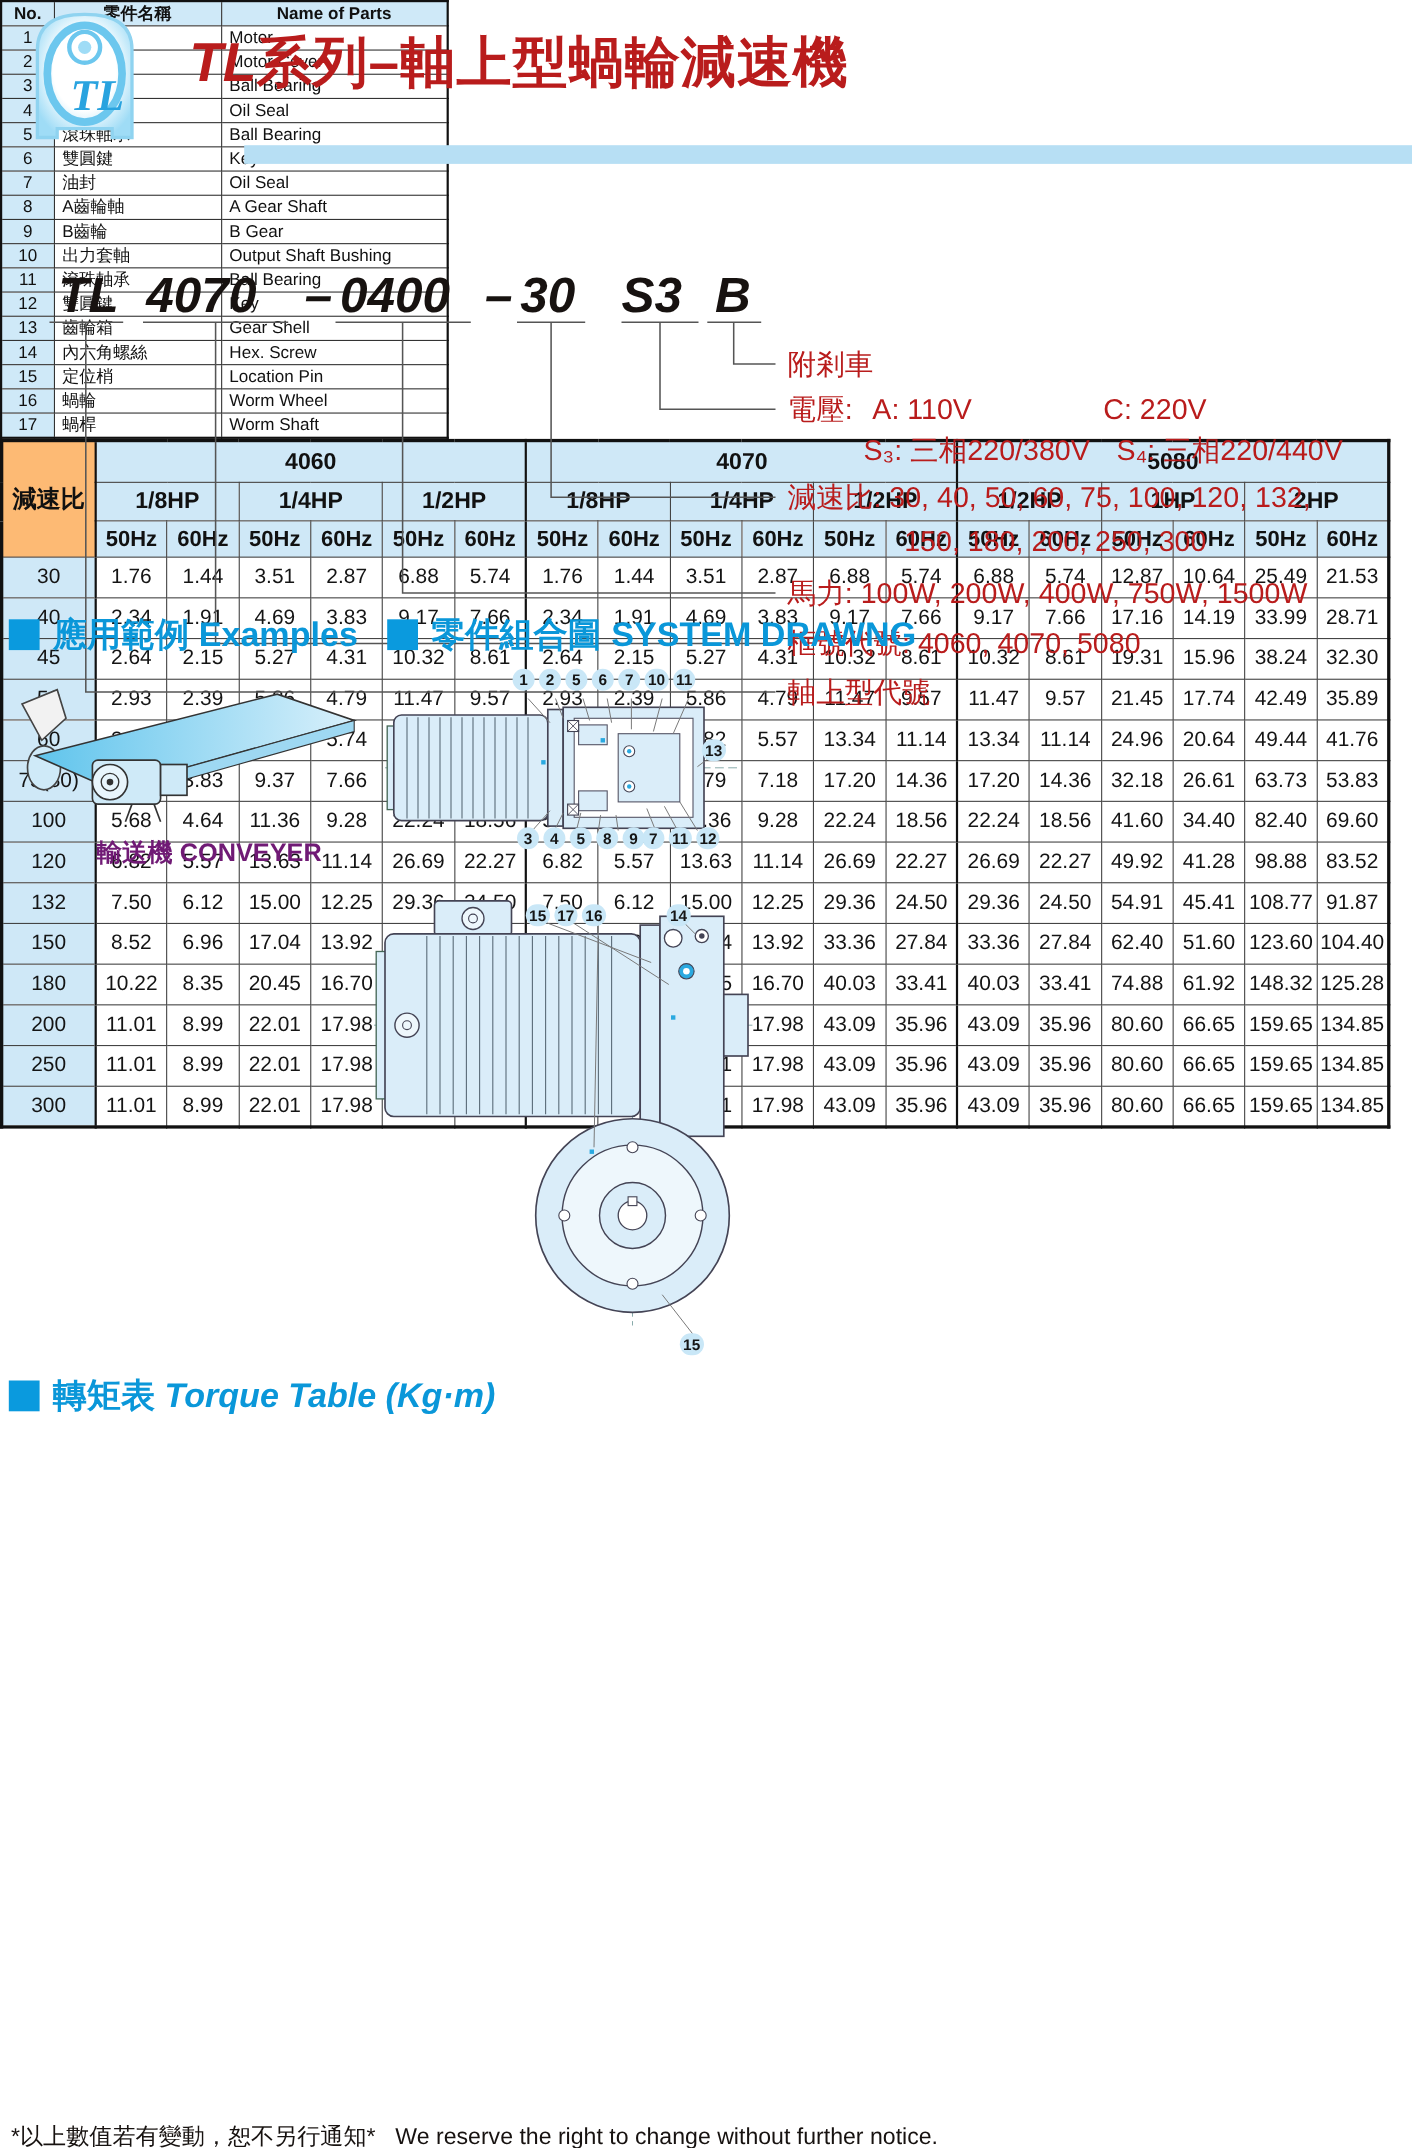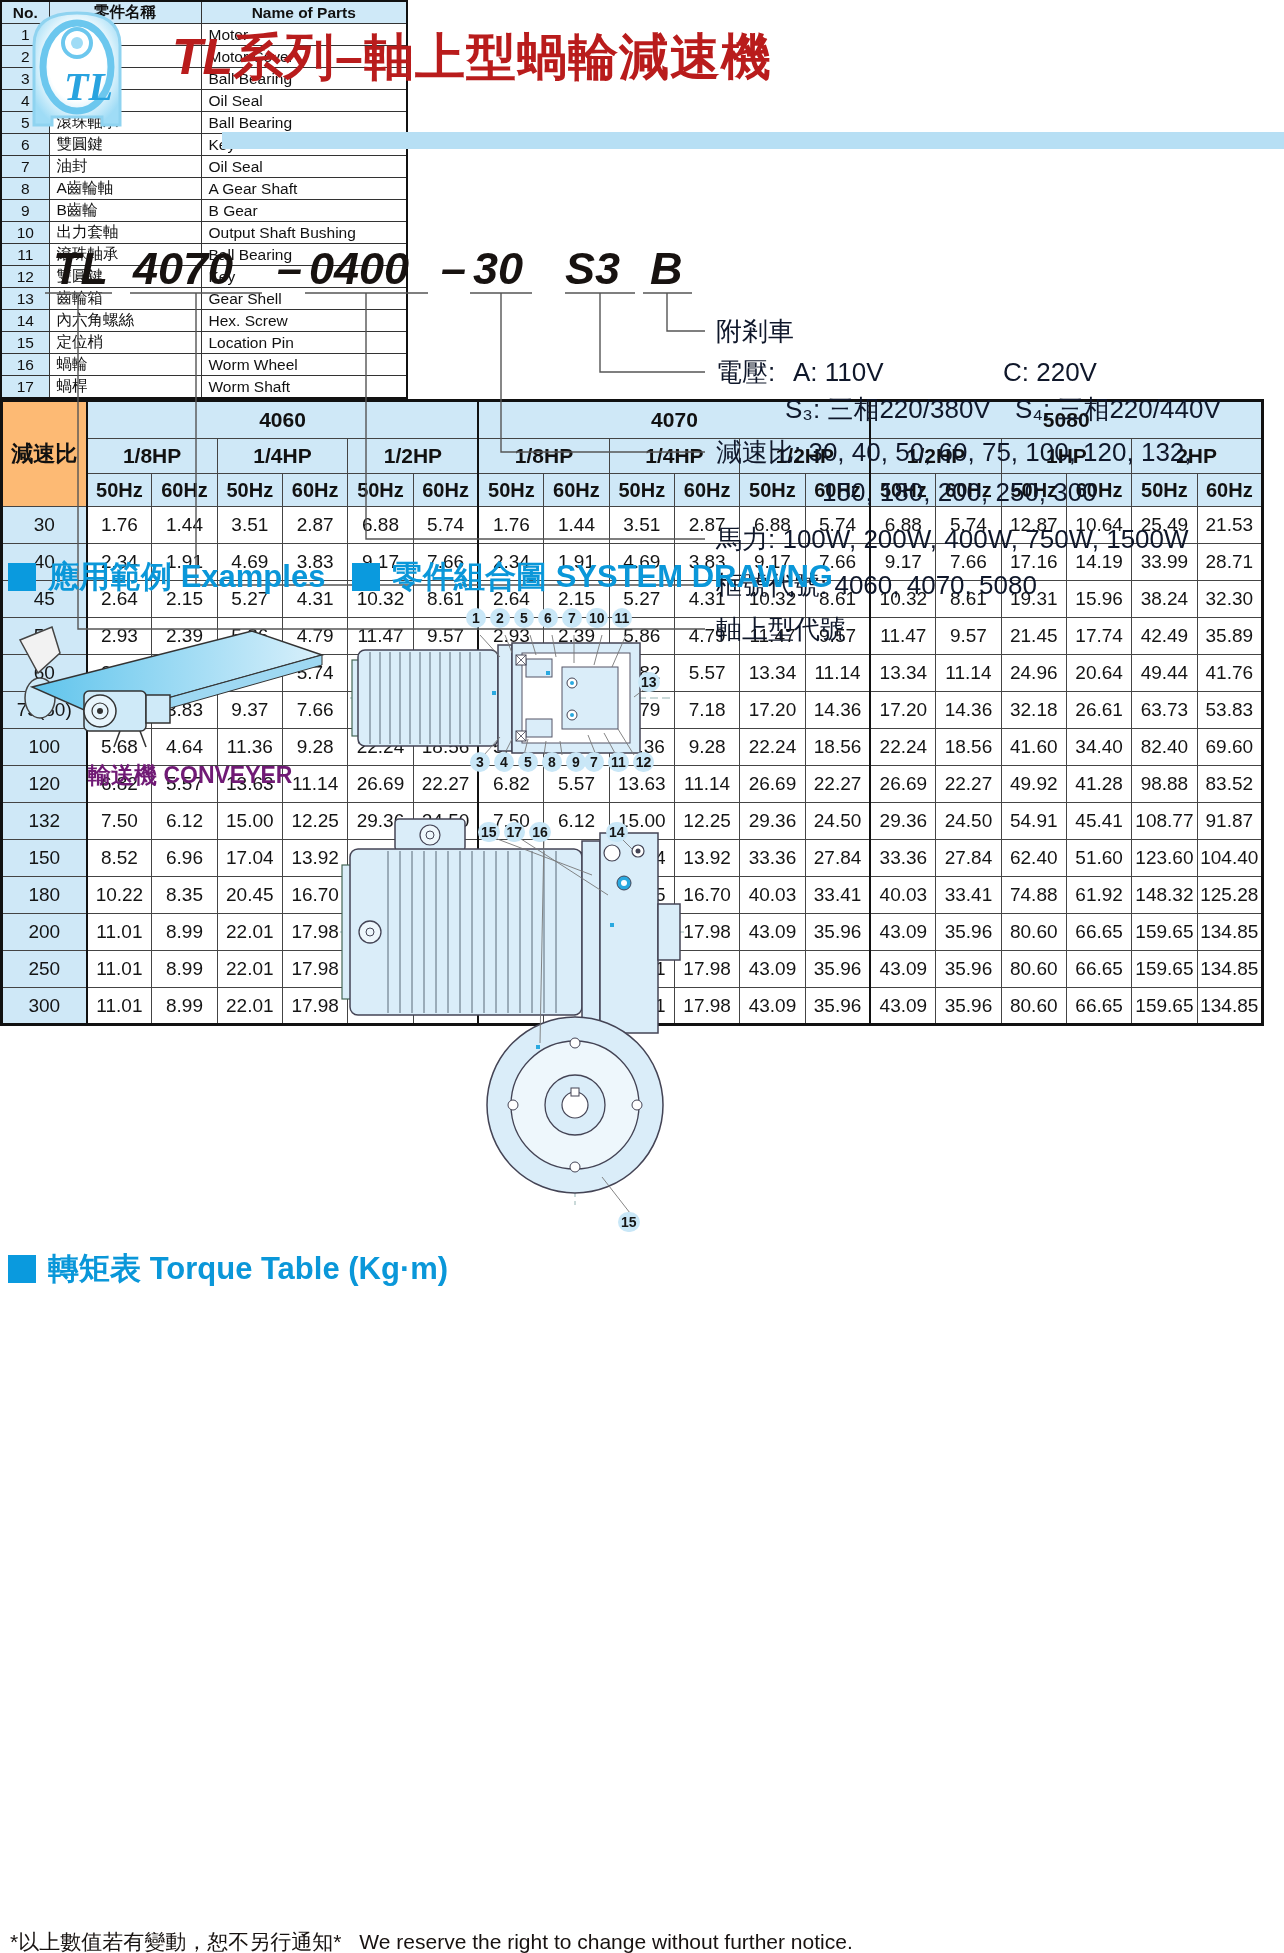--- a/index.html
+++ b/index.html
@@ -9,27 +9,27 @@
     font-family:"Liberation Sans","DejaVu Sans",sans-serif;color:#111;
     margin:0 auto;overflow:hidden;
   }
   .abs{position:absolute;}
   
   #page-title{left:172px;top:24px;font-size:50px;font-weight:bold;letter-spacing:1px;color:#b91c1c;white-space:nowrap;}
   #page-title .tl{font-style:italic;font-weight:bold;letter-spacing:0;}
   #title-bar{left:222px;top:132px;width:1062px;height:17px;background:#b7dff4;}
   
   .code-seg{top:243px;font-size:45px;font-weight:bold;font-style:italic;color:#171210;white-space:nowrap;}
-  .mb-label{font-size:26px;color:#0f172a;white-space:nowrap;line-height:30px;}
+  .mb-label{font-size:26px;color:#b91c1c;white-space:nowrap;line-height:30px;}
   #lines-svg{left:0;top:0;pointer-events:none;}
   
   .sec-h{display:flex;align-items:center;gap:12px;white-space:nowrap;}
   .sec-sq{width:28px;height:28px;background:#0a9ade;flex:0 0 auto;}
   .sec-t{font-size:31px;font-weight:bold;color:#0a97d9;}
-  .sec-t .it{margin-top:36px;}
+  .sec-t .it{font-style:italic;margin-top:36px;}
   
   .co-row{display:flex;gap:4px;}
   .co{min-width:20px;height:20px;padding:0 3px;border-radius:11px;background:#c9e7f7;
       display:flex;align-items:center;justify-content:center;
       font-size:14px;font-weight:bold;color:#151515;}
   
   #conveyor-label{left:88px;top:760px;font-size:23px;font-weight:bold;color:#701a75;}
   
   #parts-table{left:855px;top:616px;border-collapse:collapse;table-layout:fixed;width:406px;}
   #parts-table th,#parts-table td{border:1px solid #333;font-size:15.5px;padding:0;overflow:hidden;white-space:nowrap;}

